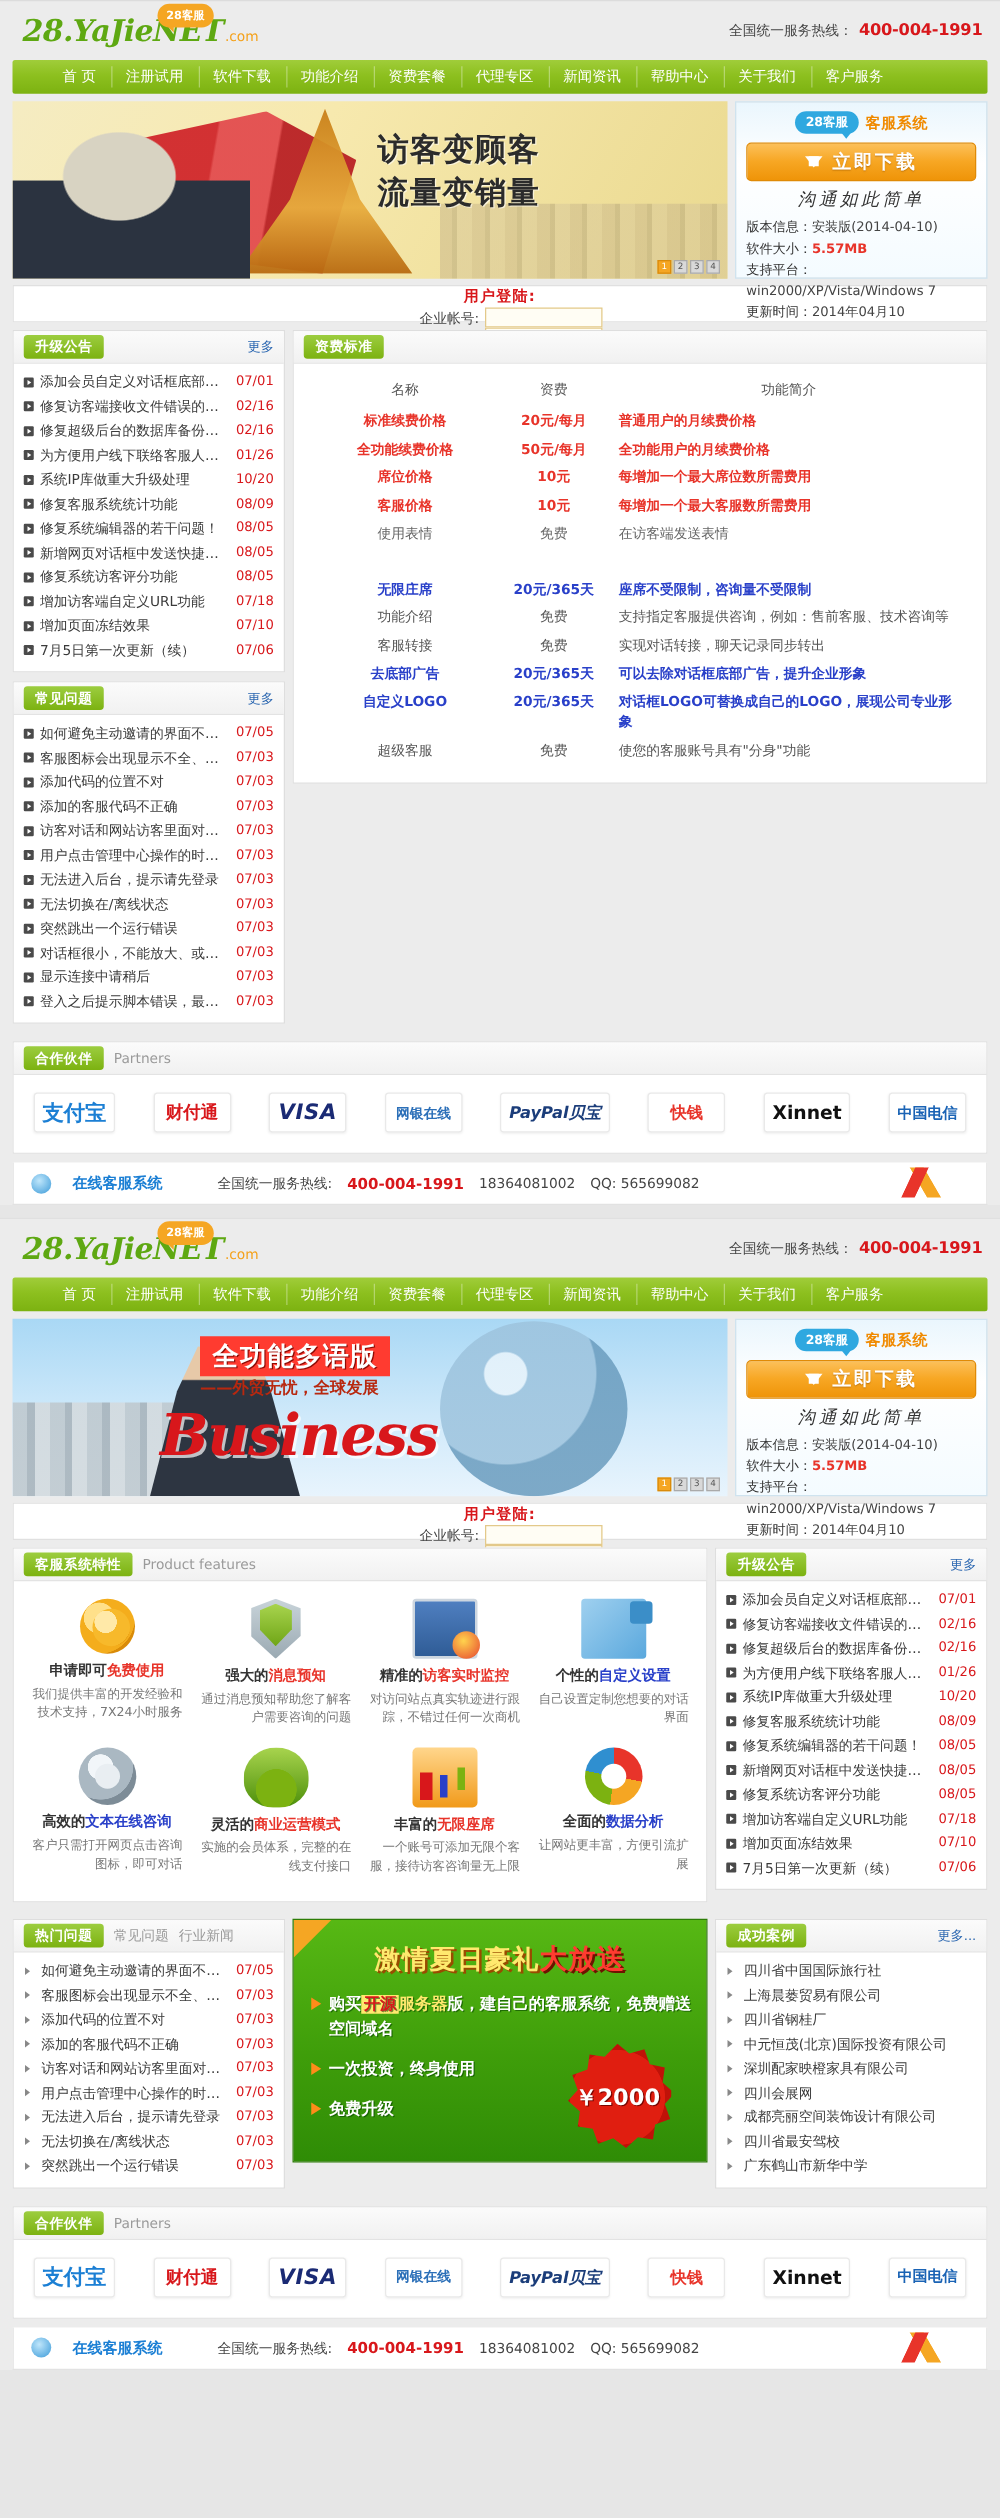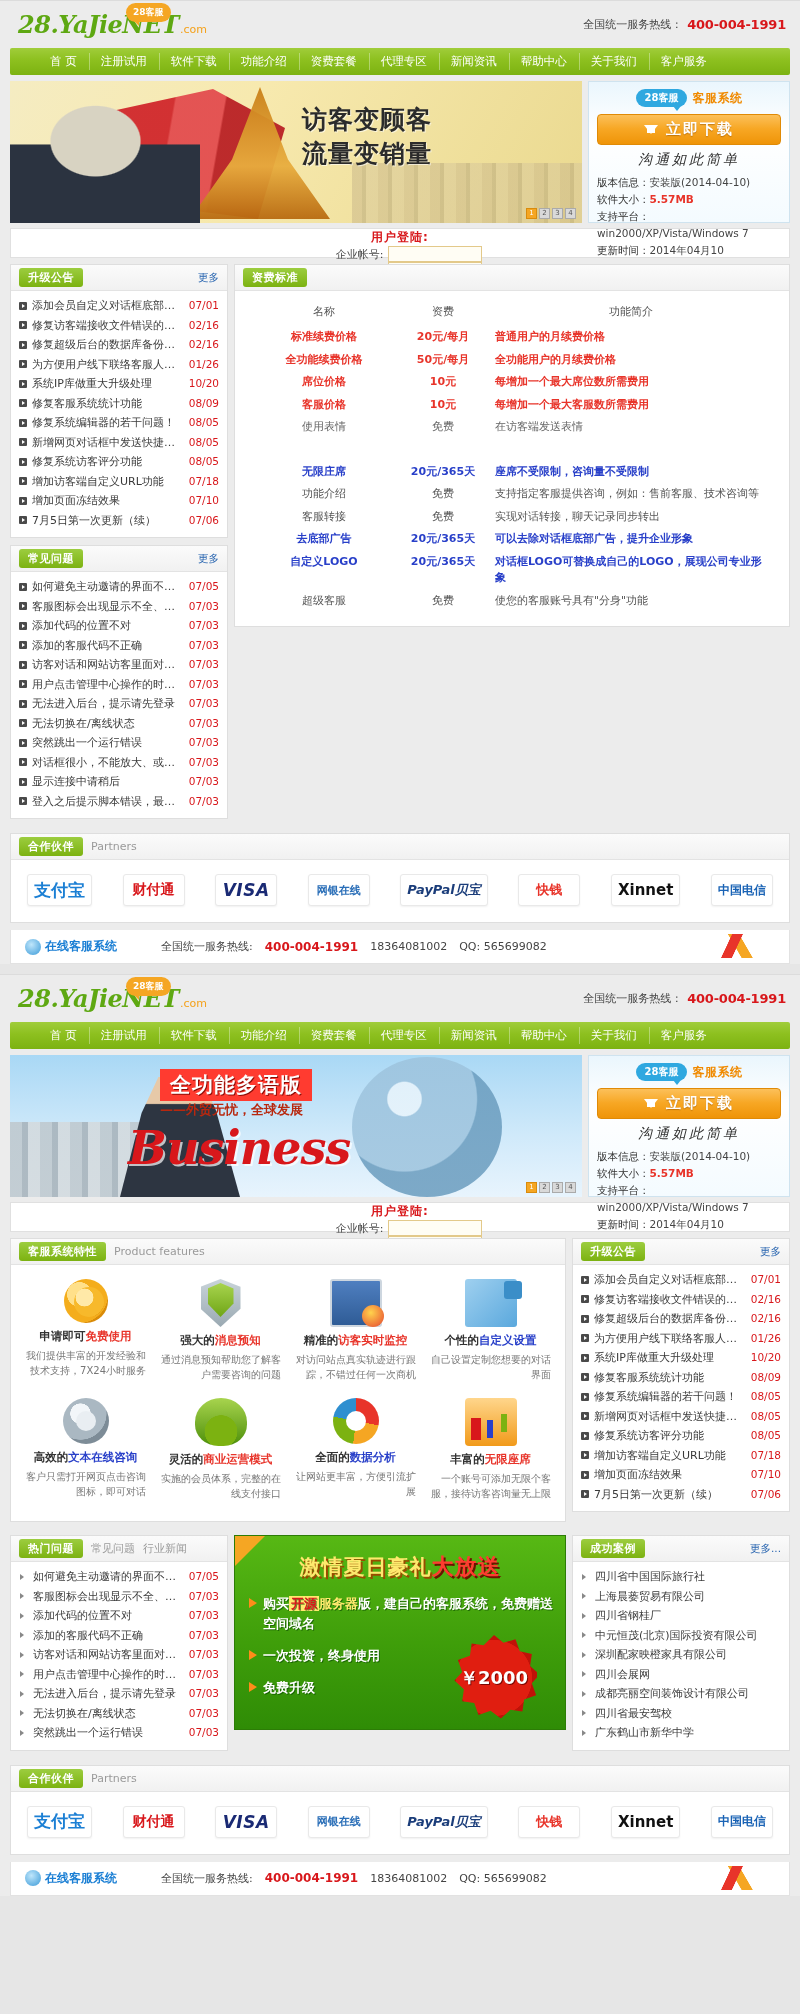--- a/index.html
+++ b/index.html
@@ -488,21 +488,21 @@
     background:#fff;
     border:1px solid #e2e2e2;
     border-top: none;
     height: 34px;
     display:flex; align-items:center;
     padding: 0 14px;
     position:relative;
     overflow:hidden;
   }
   .foot-badge {
-    display:flex;align-items:center;gap:4px;
+    display:flex;align-items:center;gap:17px;
     color:#1b7fd4;font-weight:bold;font-size:12px;
   }
   .foot-badge .cir {
     width:16px;height:16px;border-radius:50%;
     background: radial-gradient(circle at 40% 35%, #bfe6fb, #3b9ad8);
   }
   .foot-txt { margin-left: 44px; font-size:11px; color:#444; display:flex; gap:12px; align-items:center;}
   .foot-txt .red { color:#d8171b; font-weight:bold; font-size:12px;}
   .foot-swoosh {
     position:absolute; right:28px; top:4px;
@@ -980,28 +980,28 @@
             <span class="ico ico-gear"></span>
             <span class="t"><span>高效的</span><i>文本在线咨询</i></span>
             <span class="d">客户只需打开网页点击咨询图标，即可对话</span>
           </div>
           <div class="feat">
             <span class="ico ico-sprout"></span>
             <span class="t"><span>灵活的</span><em>商业运营模式</em></span>
             <span class="d">实施的会员体系，完整的在线支付接口</span>
           </div>
           <div class="feat">
+            <span class="ico ico-chart"></span>
+            <span class="t"><span>丰富的</span><em>无限座席</em></span>
+            <span class="d">一个账号可添加无限个客服，接待访客咨询量无上限</span>
+          </div>
+          <div class="feat">
             <span class="ico ico-pie"></span>
             <span class="t"><span>全面的</span><i>数据分析</i></span>
             <span class="d">让网站更丰富，方便引流扩展</span>
-          </div>
-          <div class="feat">
-            <span class="ico ico-chart"></span>
-            <span class="t"><span>丰富的</span><em>无限座席</em></span>
-            <span class="d">一个账号可添加无限个客服，接待访客咨询量无上限</span>
           </div>
         </div>
       </div>
     </div>
 
     <div class="col-right">
       <div class="panel">
         <div class="panel-head">
           <span class="tag">升级公告</span>
           <span class="more">更多</span>

